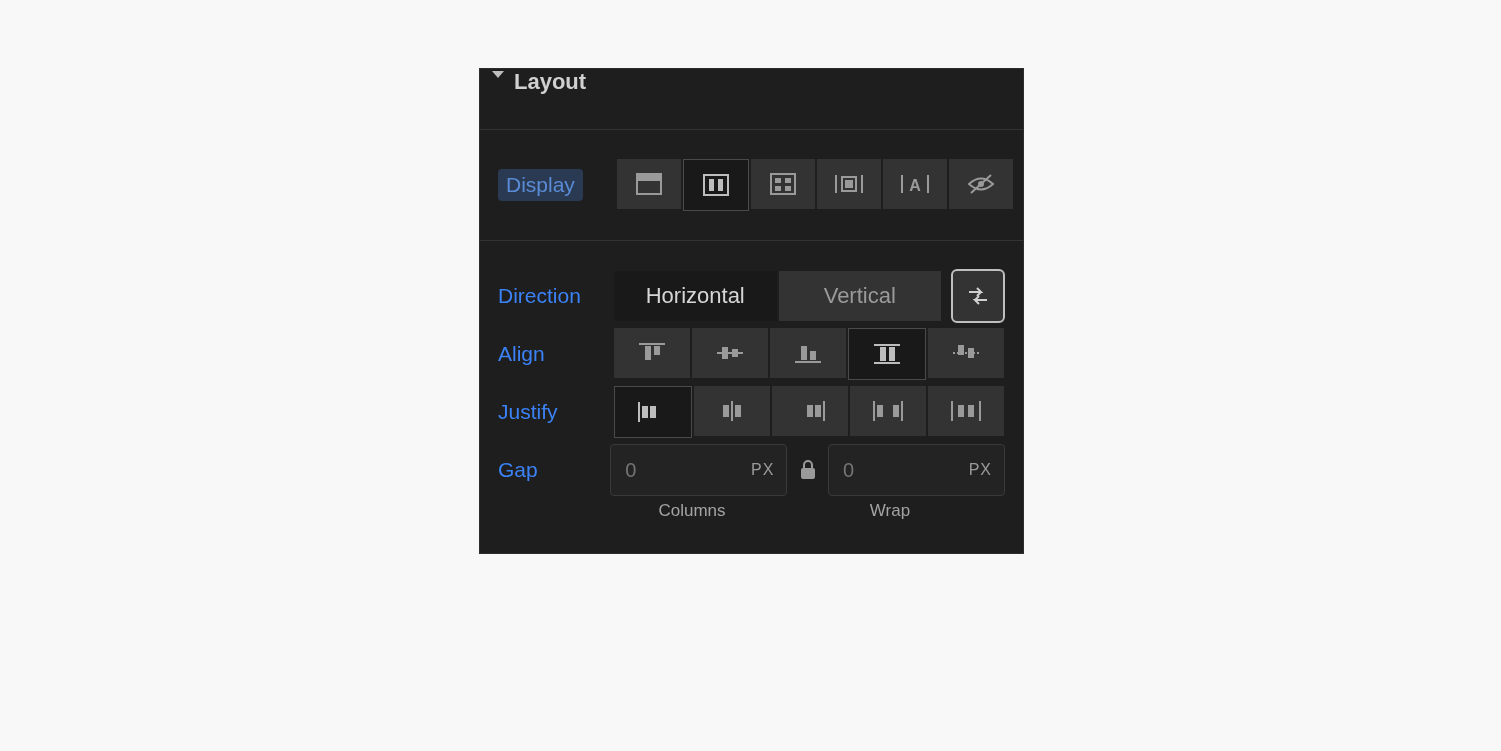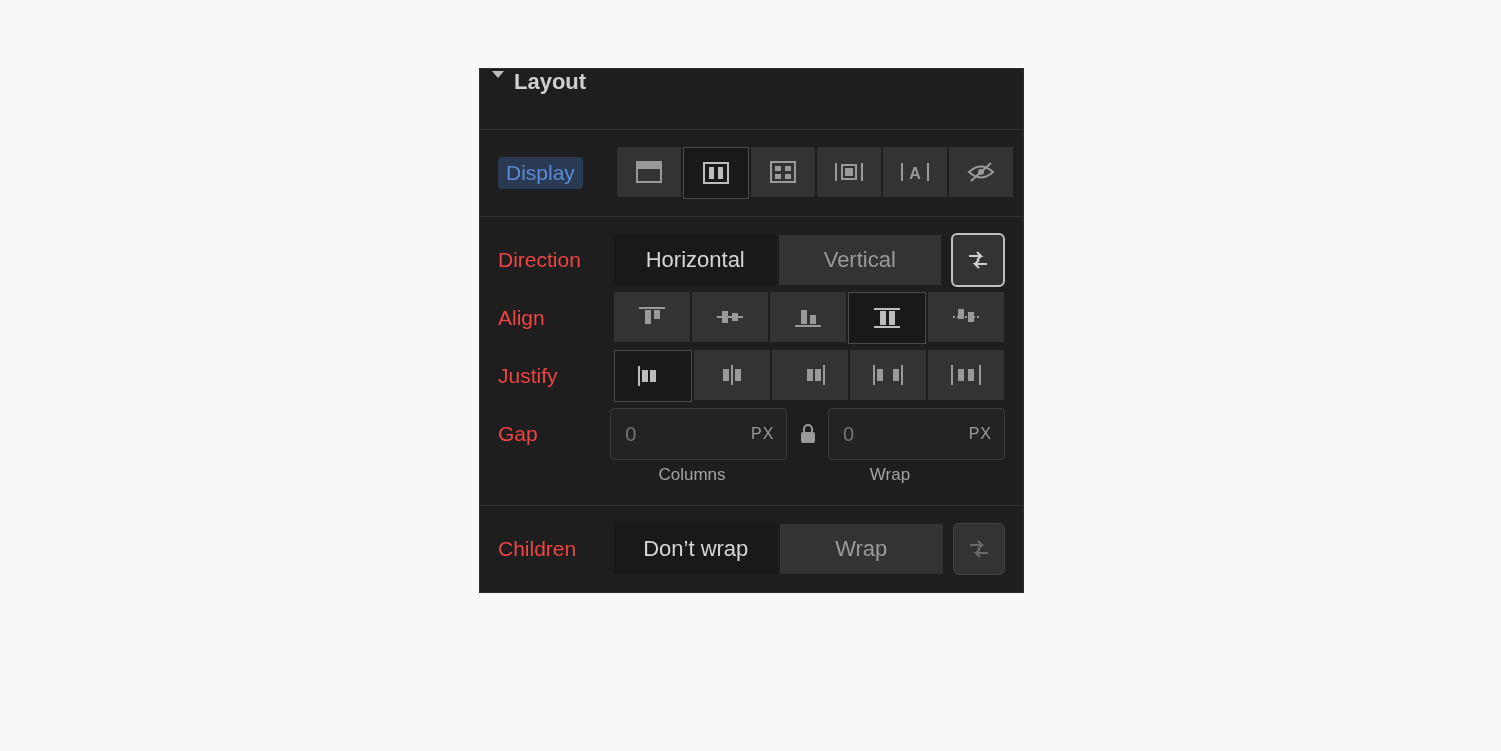--- a/index.html
+++ b/index.html
@@ -1,23 +1,23 @@
 <!DOCTYPE html>
 <html><head>
 <meta charset="utf-8">
 <style>
   html,body{margin:0;padding:0;width:1501px;height:751px;background:#f8f8f8;font-family:-apple-system,BlinkMacSystemFont,"Segoe UI",Arial,sans-serif;}
   .panel{position:absolute;left:479px;top:68px;width:543px;background:#1e1e1e;color:#9a9a9a;border:1px solid #2e2e2e;}
-  .section{border-top:1px solid #333;padding:12px 18px;}
+  .section{border-top:1px solid #333;padding:24px 18px;}
   .section:first-child{border-top:none;}
   .hdr{display:flex;gap:10px;height:60px;padding:0 18px 0 12px;}
   .tri{width:0;height:0;border-left:6px solid transparent;border-right:6px solid transparent;border-top:7px solid #bdbdbd;margin-top:2px;}
   .hdr-title{color:#d0d0d0;font-size:22px;font-weight:600;}
   .row{display:flex;align-items:center;min-height:54px;margin:4px 0;}
-  .lbl{width:116px;font-size:21px;color:#ef4444;}
+  .lbl{width:116px;font-size:21px;color:#3b82f6;}
   .lbl.hl{color:#5a8bd6;background:#2a3a52;border-radius:4px;padding:4px 8px;width:auto;margin-right:34px;}
   .btngrp{display:flex;gap:2px;}
   .ibtn{width:64px;height:50px;background:#333333;display:flex;align-items:center;justify-content:center;cursor:pointer;}
   .ibtn.sel{background:#191919;border:1px solid #4a4a4a;}
   .ibtn.narrow{width:76px;}
   .segbtn{height:50px;background:#333333;display:flex;align-items:center;justify-content:center;font-size:22px;color:#9a9a9a;cursor:pointer;}
   .segbtn.sel{background:#191919;color:#d6d6d6;}
   .sqbtn{width:50px;height:50px;background:#333;border:2px solid #bfbfbf;border-radius:6px;display:flex;align-items:center;justify-content:center;margin-left:10px;cursor:pointer;}
   .sqbtn.dim{border:1px solid #444;}
   .gapbox{display:flex;align-items:center;background:#232323;border:1px solid #3a3a3a;border-radius:4px;height:50px;width:156px;padding:0 12px;justify-content:space-between;}
@@ -208,29 +208,14 @@
       </div>
     </div>
     <div class="row" style="min-height:28px;margin-top:-4px;">
       <span class="lbl"></span>
       <div style="width:156px" class="sublbl">Columns</div>
       <div class="lock"></div>
       <div style="width:156px" class="sublbl">Wrap</div>
     </div>
   </div>
 
-  <div class="section">
-    <div class="row">
-      <span class="lbl">Children</span>
-      <div class="btngrp" style="flex:1">
-        <div class="segbtn sel" style="flex:1">Don’t wrap</div>
-        <div class="segbtn" style="flex:1">Wrap</div>
-      </div>
-      <div class="sqbtn dim">
-        <svg width="26" height="22">
-          <path d="M4 7 L16 7 L12 3 M12 11 L16 7" fill="none" stroke="#6a6a6a" stroke-width="2"></path>
-          <path d="M22 15 L10 15 L14 19 M14 11 L10 15" fill="none" stroke="#6a6a6a" stroke-width="2"></path>
-        </svg>
-      </div>
-    </div>
-  </div>
 
 </div>
 
 </body></html>

